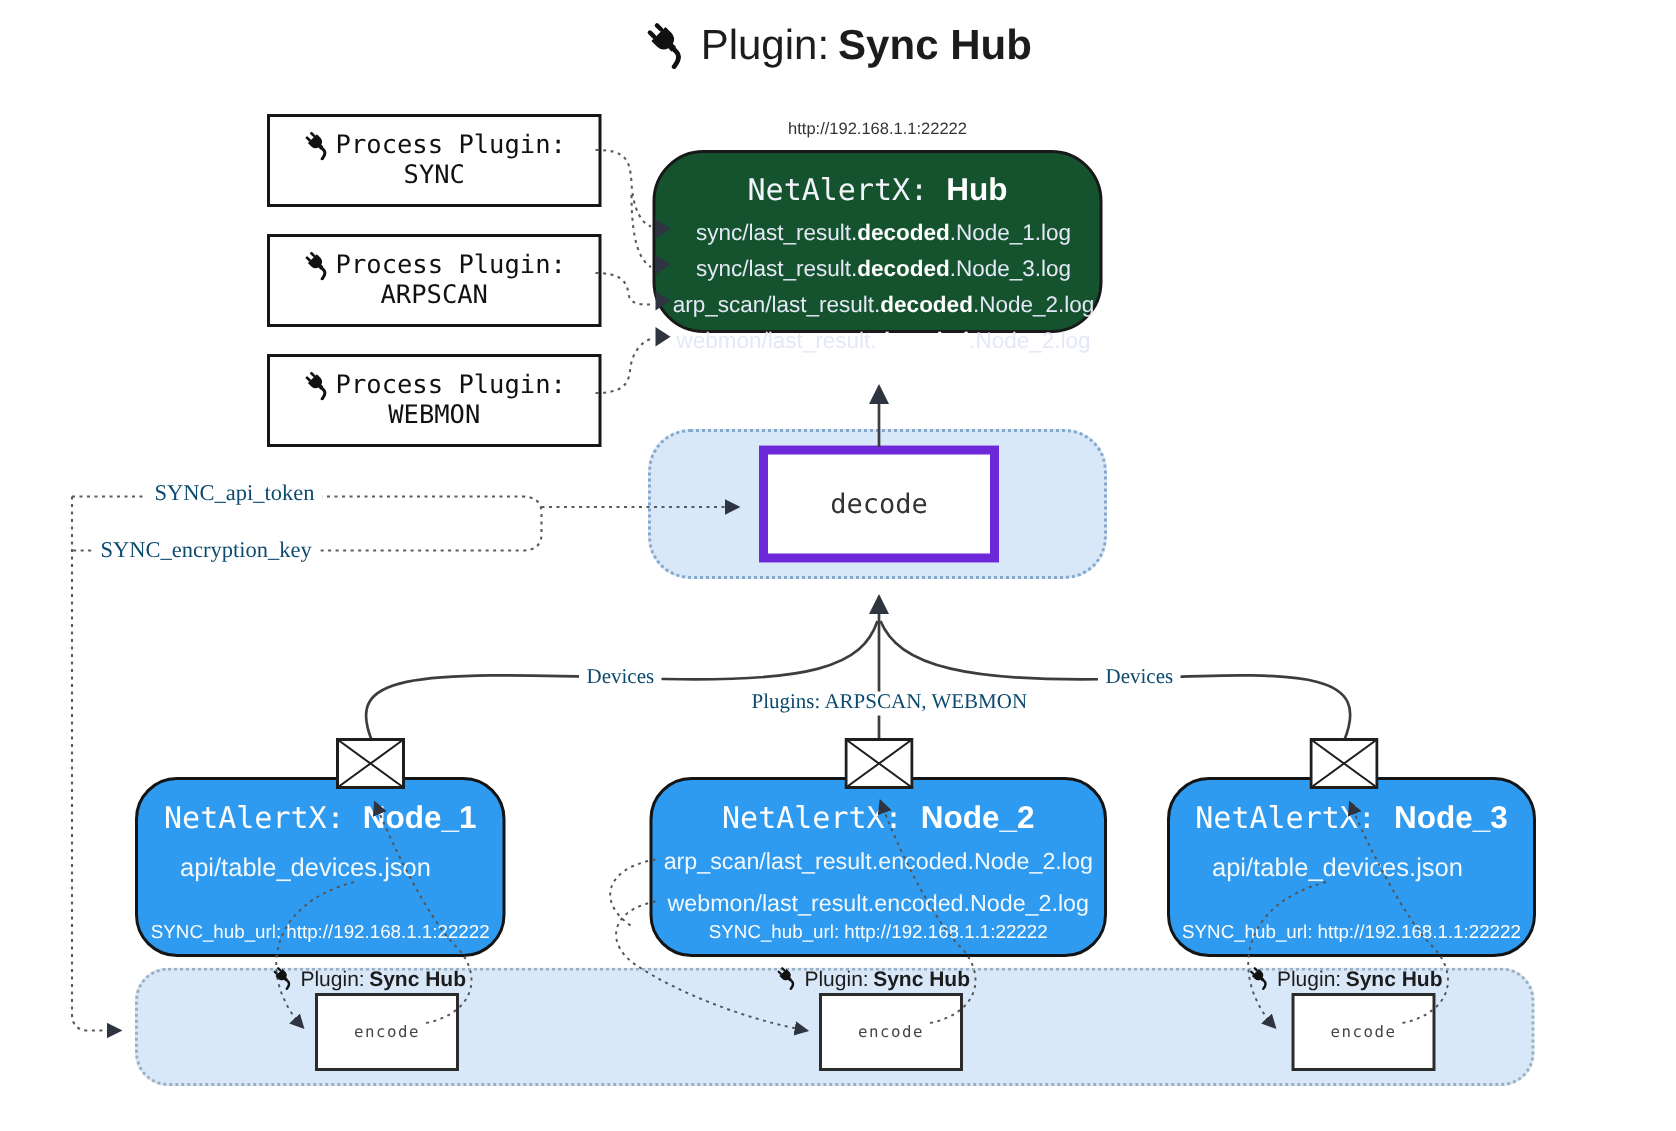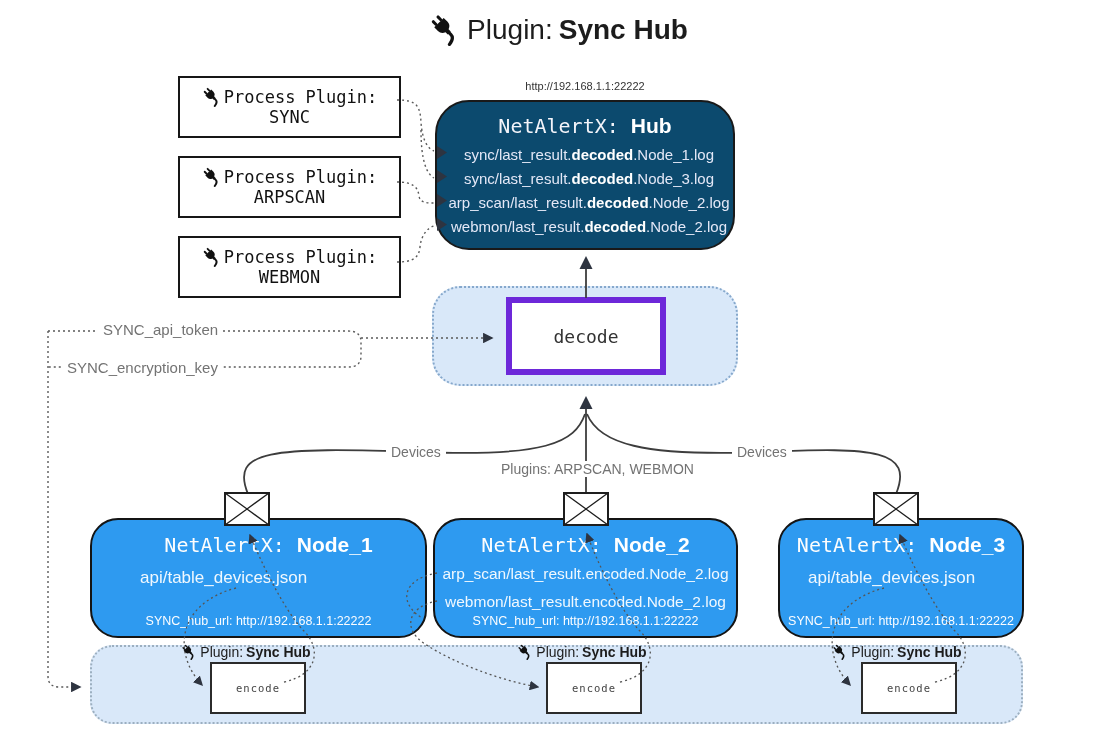--- a/index.html
+++ b/index.html
@@ -17,48 +17,48 @@
 
   
   .pbox{left:178px;width:219px;height:58px;background:#fff;border:2px solid #161616;z-index:1;
         display:flex;flex-direction:column;align-items:center;justify-content:center;
         font-family:"DejaVu Sans Mono","Liberation Mono",monospace;font-size:17px;color:#111;}
   .pbox .l1{display:flex;align-items:center;gap:2px;}
   .p1{top:76px;} .p2{top:156px;} .p3{top:236px;}
 
   
   .hub-url{left:435px;top:80px;width:300px;text-align:center;font-size:11px;color:#333;z-index:1;}
-  .hub{left:435px;top:100px;width:300px;height:150px;background:#0c4a6e;border:2px solid #191919;
+  .hub{left:435px;top:100px;width:300px;height:122px;background:#14532d;border:2px solid #191919;
        border-radius:34px;box-sizing:border-box;z-index:1;color:#e4e8f7;}
   .hub-title{margin-top:12px;text-align:center;font-size:20px;color:#f3f4fa;
              font-family:"DejaVu Sans Mono","Liberation Mono",monospace;}
   .hub-title b{font-family:"Liberation Sans",sans-serif;font-size:21px;color:#fff;}
   .hub-rows{margin-top:5px;}
   .hub-row{height:24px;line-height:24px;text-align:center;font-size:15px;padding-left:8px;white-space:nowrap;}
   .hub-row b{color:#fff;}
 
   
   .decode-panel{left:432px;top:286px;width:306px;height:100px;background:#d9e8f9;
                 border:2px dotted #86a8cc;border-radius:28px;box-sizing:border-box;z-index:1;}
   .decode-box{left:506px;top:297px;width:160px;height:78px;background:#fff;border:6px solid #6d28d9;
               box-sizing:border-box;display:flex;align-items:center;justify-content:center;
               font-family:"DejaVu Sans Mono","Liberation Mono",monospace;font-size:18px;color:#333;z-index:1;}
 
   
-  .line-lbl{background:#fff;padding:0 5px;font-size:14px;color:#737373;z-index:3;white-space:nowrap;}
+  .line-lbl{background:#fff;padding:0 5px;font-size:14px;color:#0c4a6e;z-index:3;white-space:nowrap;font-family:Liberation Serif, serif;}
   .lbl-api{left:98px;top:321px;font-size:15px;}
   .lbl-key{left:62px;top:359px;font-size:15px;}
   .lbl-dev-l{left:386px;top:444px;}
   .lbl-dev-r{left:732px;top:444px;}
   .lbl-mid{left:496px;top:461px;}
 
   
   .node{top:518px;height:120px;background:#2e9af0;border:2.5px solid #141414;border-radius:28px;
         box-sizing:border-box;z-index:1;color:#fff;}
-  .n1{left:90px;width:337px;padding-left:20px;} .n2{left:433px;width:305px;} .n3{left:778px;width:246px;}
+  .n1{left:90px;width:247px;} .n2{left:433px;width:305px;} .n3{left:778px;width:246px;}
   .node-title{margin-top:13px;text-align:center;font-size:20px;color:#fdfdfd;
               font-family:"DejaVu Sans Mono","Liberation Mono",monospace;white-space:nowrap;}
   .node-title b{font-family:"Liberation Sans",sans-serif;font-size:21px;color:#fff;}
   .node-rows{margin-top:8px;}
   .n1 .node-row,.n3 .node-row{font-size:17px;color:rgba(255,255,255,.93);text-align:left;line-height:26px;margin-left:28px;}
   .n2 .node-rows{margin-top:3px;}
   .n2 .node-row{font-size:15.5px;color:rgba(255,255,255,.93);text-align:center;line-height:28px;white-space:nowrap;}
   .node-url{position:absolute;left:0;right:0;bottom:8px;text-align:center;font-size:12.5px;color:#fcfdff;}
 
   

